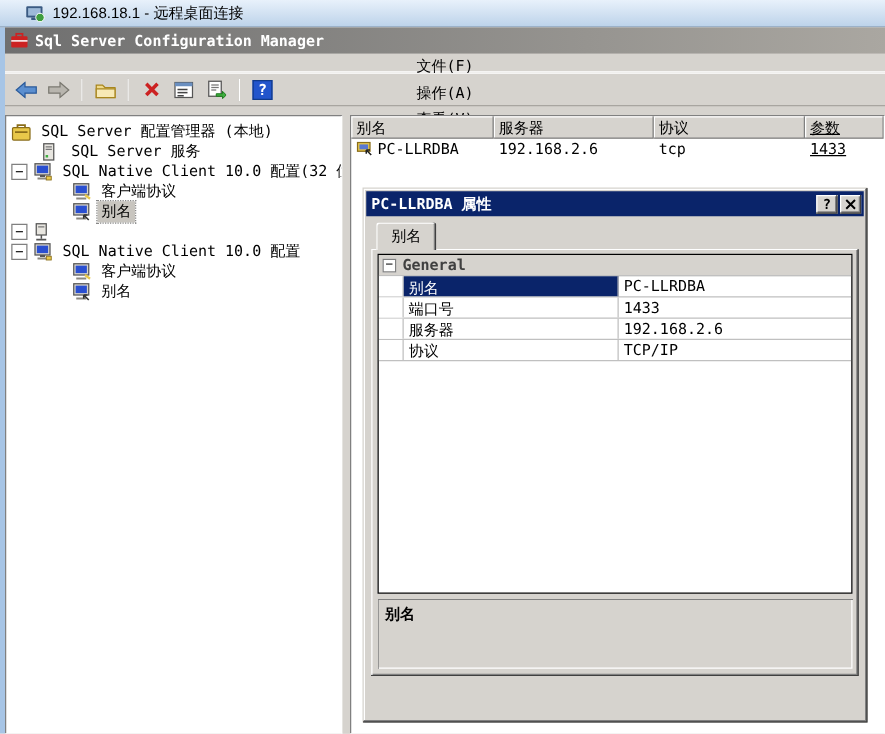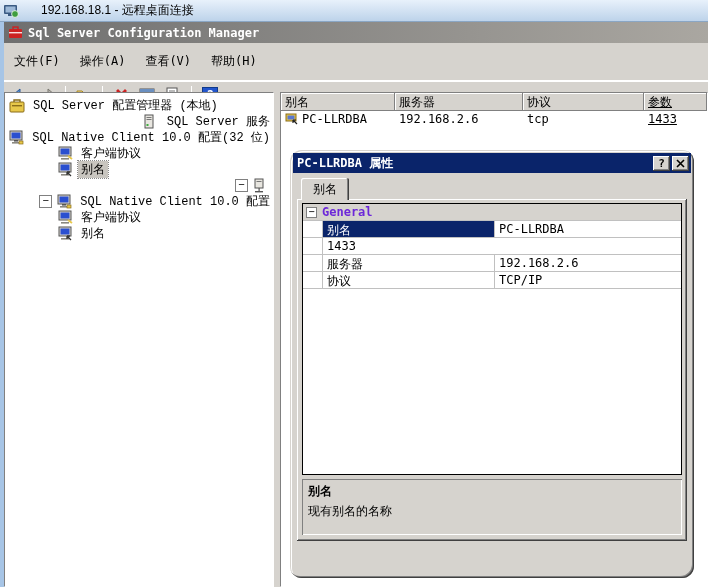--- a/index.html
+++ b/index.html
@@ -3,69 +3,69 @@
 <meta charset="utf-8">
 <style>
   * { margin:0; padding:0; box-sizing:border-box; }
   html,body { width:708px; height:587px; overflow:hidden; }
   body { font-family:"DejaVu Sans Mono","Liberation Mono",monospace; font-size:12px; color:#000; background:#fff; }
   #screen { position:relative; width:708px; height:587px; background:#d6d3ce; overflow:hidden; }
 
   
   .rdp-bar { position:absolute; left:0; top:0; width:708px; height:22px;
     background:linear-gradient(#e8f1fb,#bdd3ea); border-bottom:1px solid #8aa6c4;
-    display:flex; align-items:center; gap:22px; padding-left:3px;
+    display:flex; align-items:center; gap:6px; padding-left:20px;
     font-family:"Liberation Sans",sans-serif; font-size:12px; }
   .rdp-edge { position:absolute; left:0; top:22px; width:4px; height:565px; background:#a7c5e6; }
 
   
   .app { position:absolute; left:4px; top:22px; width:704px; height:565px; background:#d6d3ce; }
   .app-titlebar { height:21px; background:linear-gradient(to right,#6f6f6f,#aaa7a1);
     display:flex; align-items:center; gap:5px; padding-left:4px;
     color:#fff; font-weight:bold; font-size:12px; }
-  .menubar { height:38px; background:#d6d3ce; border-bottom:1px solid #fff;
-    display:flex; align-items:center; }
+  .menubar { height:15px; background:#d6d3ce; border-bottom:1px solid #fff;
+    display:flex; align-items:center;flex-direction:column; }
   .menu-item { padding:2px 10px; cursor:default; }
   .toolbar { height:27px; background:#d6d3ce; border-top:1px solid #fff;
     display:flex; align-items:center; gap:4px; padding-left:6px;
     border-bottom:1px solid #a8a5a0; }
   .tb-sep { width:1px; height:18px; background:#9a978f; border-right:1px solid #fff; margin:0 3px; }
   .tb-btn { width:22px; height:22px; display:flex; align-items:center; justify-content:center; }
 
   
   .main { position:absolute; left:0; top:70px; width:704px; height:495px; display:flex; }
   .tree-pane { width:270px; height:100%; background:#fff;
-    border:1px solid; border-color:#808080 #fff #fff #808080; overflow:hidden; padding-top:4px;font-family:Liberation Mono, monospace; }
+    border:1px solid; border-color:#808080 #fff #fff #808080; overflow:hidden; padding-top:4px; }
   .splitter { width:6px; height:100%; background:#d6d3ce; }
   .list-pane { flex:1; height:100%; background:#fff;
     border:1px solid; border-color:#808080 #fff #fff #808080; overflow:hidden; }
 
   
   .trow { height:16px; display:flex; align-items:center; white-space:nowrap; }
-  .t-ind0 { padding-left:4px; } .t-ind1 { padding-left:4px;justify-content:flex-end; } .t-ind2 { padding-left:52px; }
+  .t-ind0 { padding-left:4px; } .t-ind1 { padding-left:4px; } .t-ind2 { padding-left:52px; }
   .expander { width:13px; height:13px; min-width:13px; border:1px solid #808080; background:#fff;
     display:inline-flex; align-items:center; justify-content:center;
     font-size:11px; line-height:9px; margin-right:4px; color:#000; }
   .ind1-noexp { padding-left:28px; }
   .tlabel { padding:0 3px; }
   .tlabel.sel { background:#c8c5bf; outline:1px dotted #888; }
   .ticon { width:17px; height:15px; min-width:17px; margin-right:4px; position:relative; }
 
   
   .lv-header { display:flex; height:18px; background:#d6d3ce; }
   .lv-h { box-shadow:inset -1px -1px #808080, inset 1px 1px #fff; padding:1px 4px;
     overflow:hidden; white-space:nowrap; }
   .lv-row { display:flex; height:16px; align-items:center; }
   .lv-c { padding:0 4px; overflow:hidden; white-space:nowrap; display:flex; align-items:center; gap:3px; }
   .w0{width:114px;} .w1{width:128px;} .w2{width:121px;} .w3{flex:1;text-decoration:underline;}
 
   
   .dialog { position:absolute; left:290px; top:150px; width:404px; height:428px;
     background:#d6d3ce; box-shadow:inset -1px -1px #404040, inset 1px 1px #d6d3ce,
-    inset -2px -2px #808080, inset 2px 2px #fff; padding:3px; z-index:50;border-radius:12px; }
+    inset -2px -2px #808080, inset 2px 2px #fff; padding:3px; z-index:50; }
   .dlg-titlebar { height:20px; background:#0a246a; display:flex; align-items:center;
     color:#fff; font-weight:bold; padding-left:4px; }
   .dlg-title { flex:1; }
   .dlg-sysbtn { width:17px; height:15px; background:#d6d3ce; margin-right:2px;
     box-shadow:inset -1px -1px #404040, inset 1px 1px #fff, inset -2px -2px #808080;
     display:flex; align-items:center; justify-content:center;
     font-size:11px; font-weight:bold; color:#000; }
   .tabstrip { position:absolute; left:11px; top:28px; display:flex; }
   .tab { height:22px; padding:3px 12px 0 12px; background:#d6d3ce;
     box-shadow:inset -1px 0 #404040, inset 1px 1px #fff, inset -2px 0 #808080;
@@ -74,21 +74,21 @@
     background:#d6d3ce; box-shadow:inset -1px -1px #404040, inset 1px 1px #fff, inset -2px -2px #808080; }
 
   
   .pgrid { position:absolute; left:5px; top:4px; width:380px; height:272px;
     background:#fff; border:1px solid #000; overflow:hidden; }
   .pg-cat { height:17px; background:#d6d3ce; display:flex; align-items:center;
     border-bottom:1px solid #c0c0c0; }
   .pg-expander { width:11px; height:11px; border:1px solid #808080; background:#fff;
     margin:0 5px 0 3px; display:flex; align-items:center; justify-content:center;
     font-size:10px; line-height:8px; }
-  .pg-cat-label { color:#6d28d9; font-weight:bold; }
+  .pg-cat-label { color:#404040; font-weight:bold; }
   .pg-row { height:17px; display:flex; border-bottom:1px solid #c0c0c0; }
   .pg-indent { width:20px; border-right:1px solid #c0c0c0; background:#fff; }
   .pg-name { width:172px; padding:1px 4px; border-right:1px solid #c0c0c0; }
   .pg-name.sel { background:#0a246a; color:#fff; }
   .pg-value { flex:1; padding:1px 4px; }
 
   
   .descbox { position:absolute; left:5px; top:280px; width:380px; height:56px;
     background:#d6d3ce; box-shadow:inset 1px 1px #808080, inset -1px -1px #fff;
     padding:4px 6px; }
@@ -364,35 +364,35 @@
           <span class="pg-cat-label">General</span>
         </div>
 
         <div class="pg-row">
           <div class="pg-indent"></div>
           <div class="pg-name sel">别名</div>
           <div class="pg-value">PC-LLRDBA</div>
         </div>
         <div class="pg-row">
           <div class="pg-indent"></div>
+          <div class="pg-name">端口号</div>
           <div class="pg-value">1433</div>
         </div>
         <div class="pg-row">
           <div class="pg-indent"></div>
           <div class="pg-name">服务器</div>
           <div class="pg-value">192.168.2.6</div>
         </div>
         <div class="pg-row">
           <div class="pg-indent"></div>
           <div class="pg-name">协议</div>
           <div class="pg-value">TCP/IP</div>
         </div>
       </div>
 
       <div class="descbox">
         <div class="desc-title">别名</div>
-        <div>现有别名的名称</div>
       </div>
 
     </div>
   </div>
 
 </div>
 
 </body></html>

